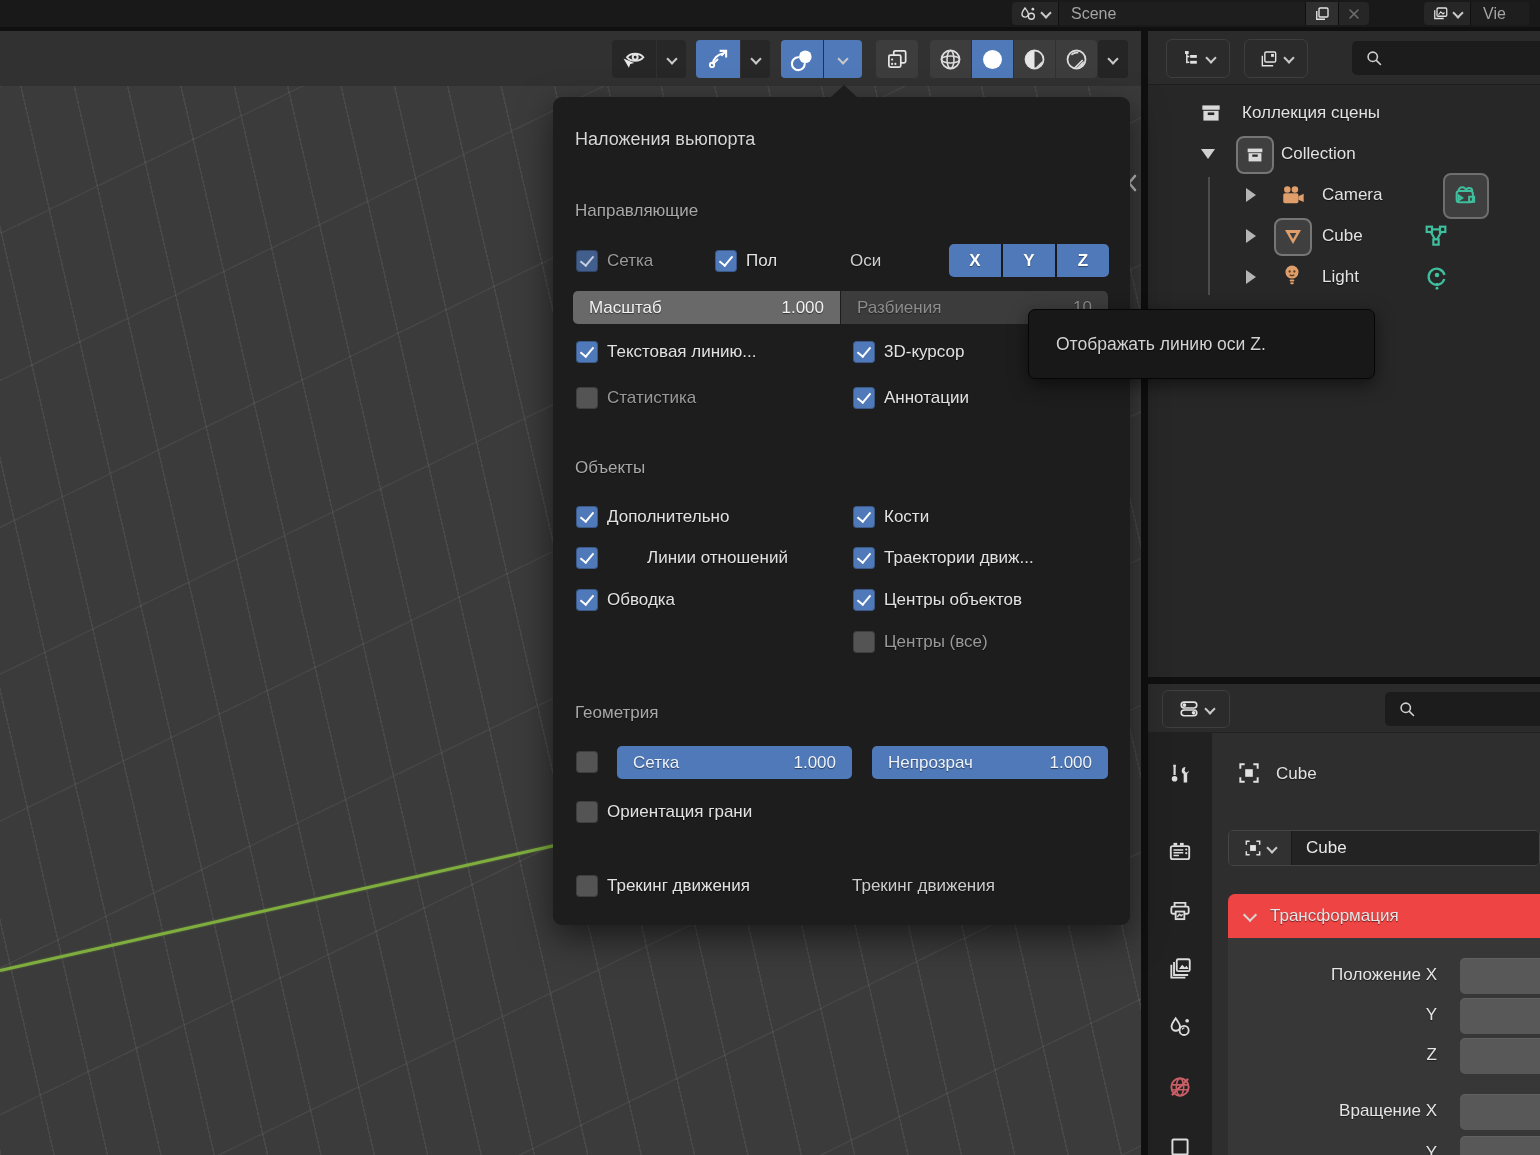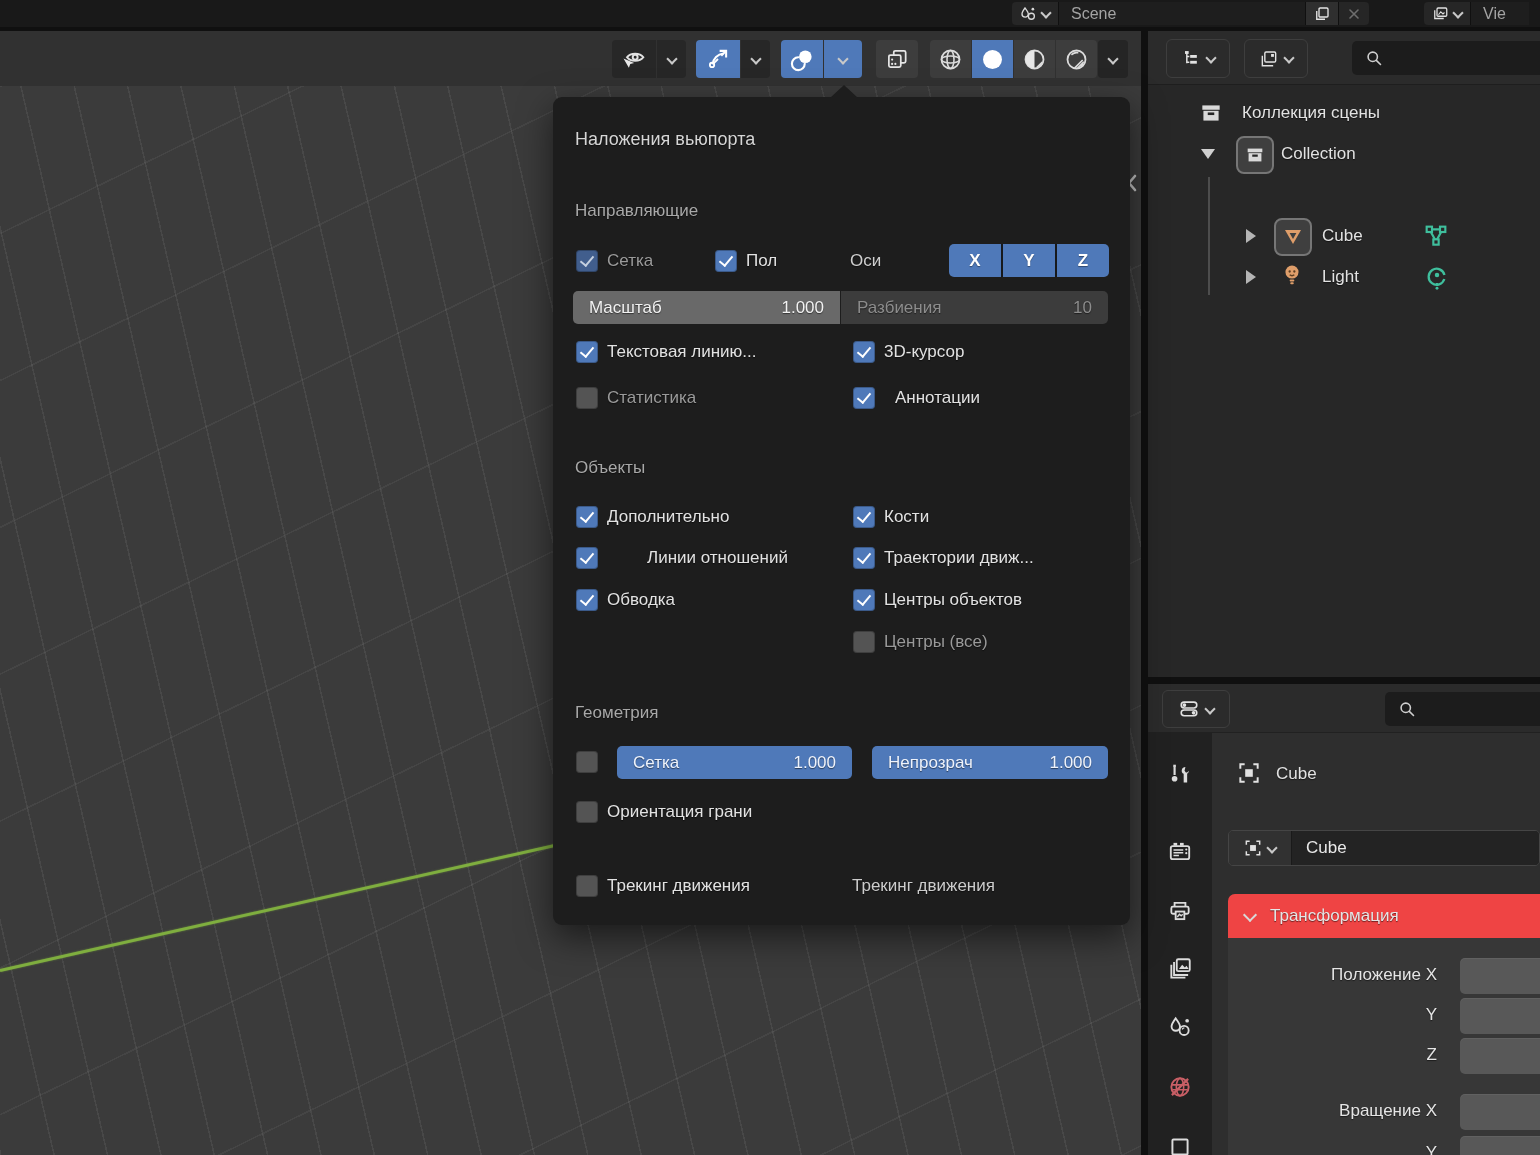--- a/index.html
+++ b/index.html
@@ -282,21 +282,21 @@
     </div>
 
     <span class="cb" style="left:23px;top:244px;" data-state="on"></span>
     <span class="lbl abs" style="left:54px;top:244px;">Текстовая линию...</span>
     <span class="cb" style="left:300px;top:244px;" data-state="on"></span>
     <span class="lbl abs" style="left:331px;top:244px;">3D-курсор</span>
 
     <span class="cb" style="left:23px;top:290px;" data-state="off"></span>
     <span class="lbl dim abs" style="left:54px;top:290px;">Статистика</span>
     <span class="cb" style="left:300px;top:290px;" data-state="on"></span>
-    <span class="lbl abs" style="left:342px;top:290px;">Аннотации</span>
+    <span class="lbl abs" style="left:331px;top:290px;">Аннотации</span>
 
     <div class="sec abs" style="left:22px;top:361px;">Объекты</div>
 
     <span class="cb" style="left:23px;top:409px;" data-state="on"></span>
     <span class="lbl abs" style="left:54px;top:409px;">Дополнительно</span>
     <span class="cb" style="left:300px;top:409px;" data-state="on"></span>
     <span class="lbl abs" style="left:331px;top:409px;">Кости</span>
 
     <span class="cb" style="left:23px;top:450px;" data-state="on"></span>
     <span class="lbl abs" style="left:54px;top:450px;margin-left:40px;">Линии отношений</span>
@@ -324,20 +324,23 @@
     </div>
 
     <span class="cb" style="left:23px;top:704px;" data-state="off"></span>
     <span class="lbl abs" style="left:54px;top:704px;">Ориентация грани</span>
 
     <span class="cb" style="left:23px;top:778px;" data-state="off"></span>
     <span class="lbl abs" style="left:54px;top:778px;">Трекинг движения</span>
     <span class="lbl abs" style="left:299px;top:778px;color:#cccccc;">Трекинг движения</span>
   </div>
 
+  <div class="abs" id="tooltip">
+    <span class="tt">Отображать линию оси Z.</span>
+  </div>
 
   <div class="abs" id="outliner">
     <div class="ohead">
       <div class="obtn" style="left:18px;width:62px;">
         <span class="icon">
           <svg width="20" height="20" viewBox="0 0 24 24">
               <path d="M7 4v13" stroke="#e2e2e2" stroke-width="1.8"></path>
               <path d="M7 9h3M7 16h3" stroke="#e2e2e2" stroke-width="1.8"></path>
               <rect x="4.8" y="2.5" width="4.4" height="3.4" fill="#e2e2e2"></rect>
               <rect x="11" y="7.2" width="8" height="3.4" fill="#e2e2e2"></rect>
@@ -382,20 +385,40 @@
       <span class="framed" style="left:88px;top:3px;width:34px;height:34px;">
         <svg width="22" height="22" viewBox="0 0 24 24">
             <rect x="4" y="5" width="16" height="4" fill="#d9d9d9"></rect>
             <rect x="5" y="10" width="14" height="9" fill="#d9d9d9"></rect>
             <rect x="9" y="11.5" width="6" height="2.4" fill="#262626"></rect>
           </svg>
       </span>
       <span class="lbl abs" style="left:133px;">Collection</span>
     </div>
 
+    <div class="orow" style="top:143px;">
+      <span class="caret-r" style="left:98px;top:14px;"></span>
+      <span class="icon abs" style="left:130px;top:7px;">
+        <svg width="28" height="28" viewBox="0 0 24 24">
+            <circle cx="8" cy="7.2" r="2.8" fill="#df9e6a"></circle>
+            <circle cx="14.5" cy="7.2" r="2.8" fill="#df9e6a"></circle>
+            <rect x="4.5" y="10.5" width="13" height="8.5" rx="1.5" fill="#df9e6a"></rect>
+            <path d="M17.5 13l4.5-2v7l-4.5-2z" fill="#df9e6a"></path>
+          </svg>
+      </span>
+      <span class="lbl abs" style="left:174px;">Camera</span>
+      <span class="framed" style="left:295px;top:-1px;width:42px;height:42px;border-color:#6e6e6e;">
+        <svg width="30" height="30" viewBox="0 0 24 24">
+            <path d="M6 8c0-1.6 1.3-3 3-3s3 1.4 3 3" fill="none" stroke="#3fbf9d" stroke-width="1.6"></path>
+            <path d="M12 8c0-1.3 1.1-2.4 2.5-2.4S17 6.7 17 8" fill="none" stroke="#3fbf9d" stroke-width="1.6"></path>
+            <rect x="4.5" y="8" width="13" height="9" rx="2" fill="none" stroke="#3fbf9d" stroke-width="1.6"></rect>
+            <path d="M9 13.5l-3 2v-4zM14.5 12.5h4v4h-4z" fill="none" stroke="#3fbf9d" stroke-width="1.6"></path>
+          </svg>
+      </span>
+    </div>
 
     <div class="orow" style="top:184px;">
       <span class="caret-r" style="left:98px;top:14px;"></span>
       <span class="framed" style="left:126px;top:3px;width:34px;height:34px;">
         <svg width="24" height="24" viewBox="0 0 24 24">
             <path d="M4 5h16L12 19z" fill="#df9e6a"></path>
             <path d="M8.6 8h6.8L12 14z" fill="#3f3f3f"></path>
           </svg>
       </span>
       <span class="lbl abs" style="left:174px;">Cube</span>

